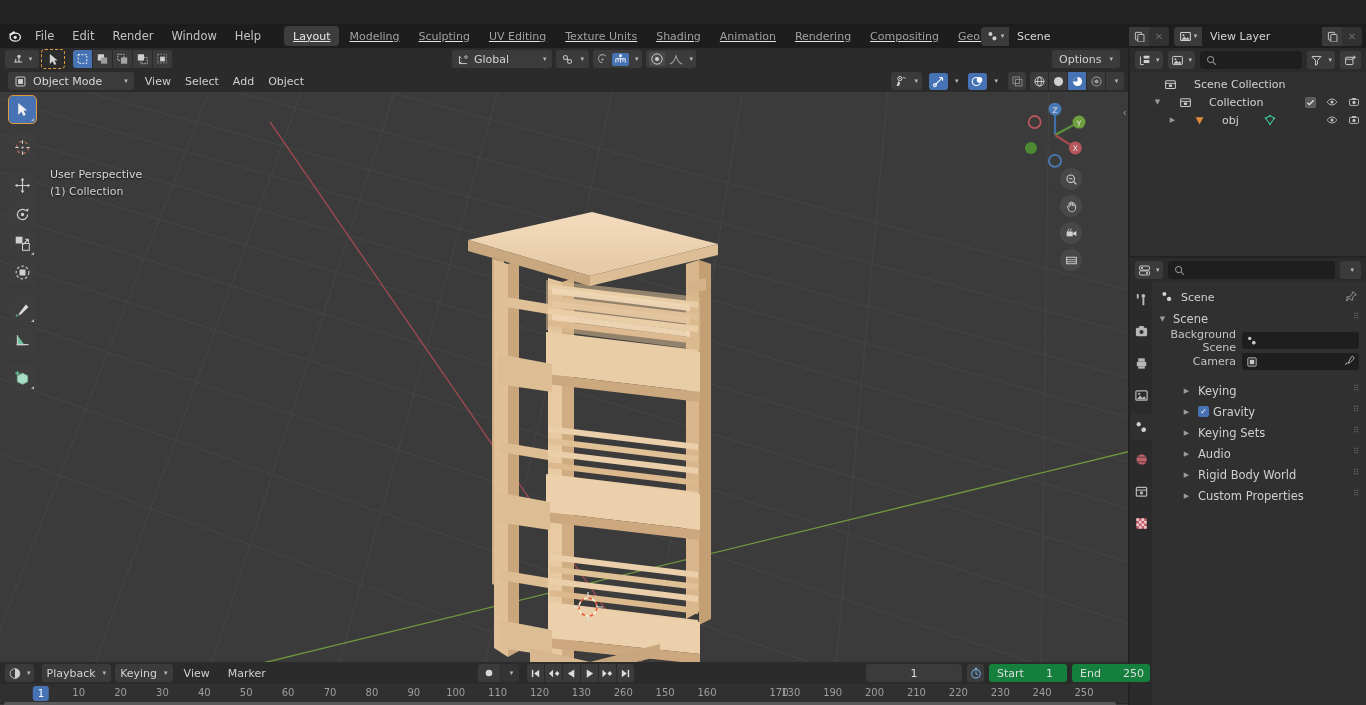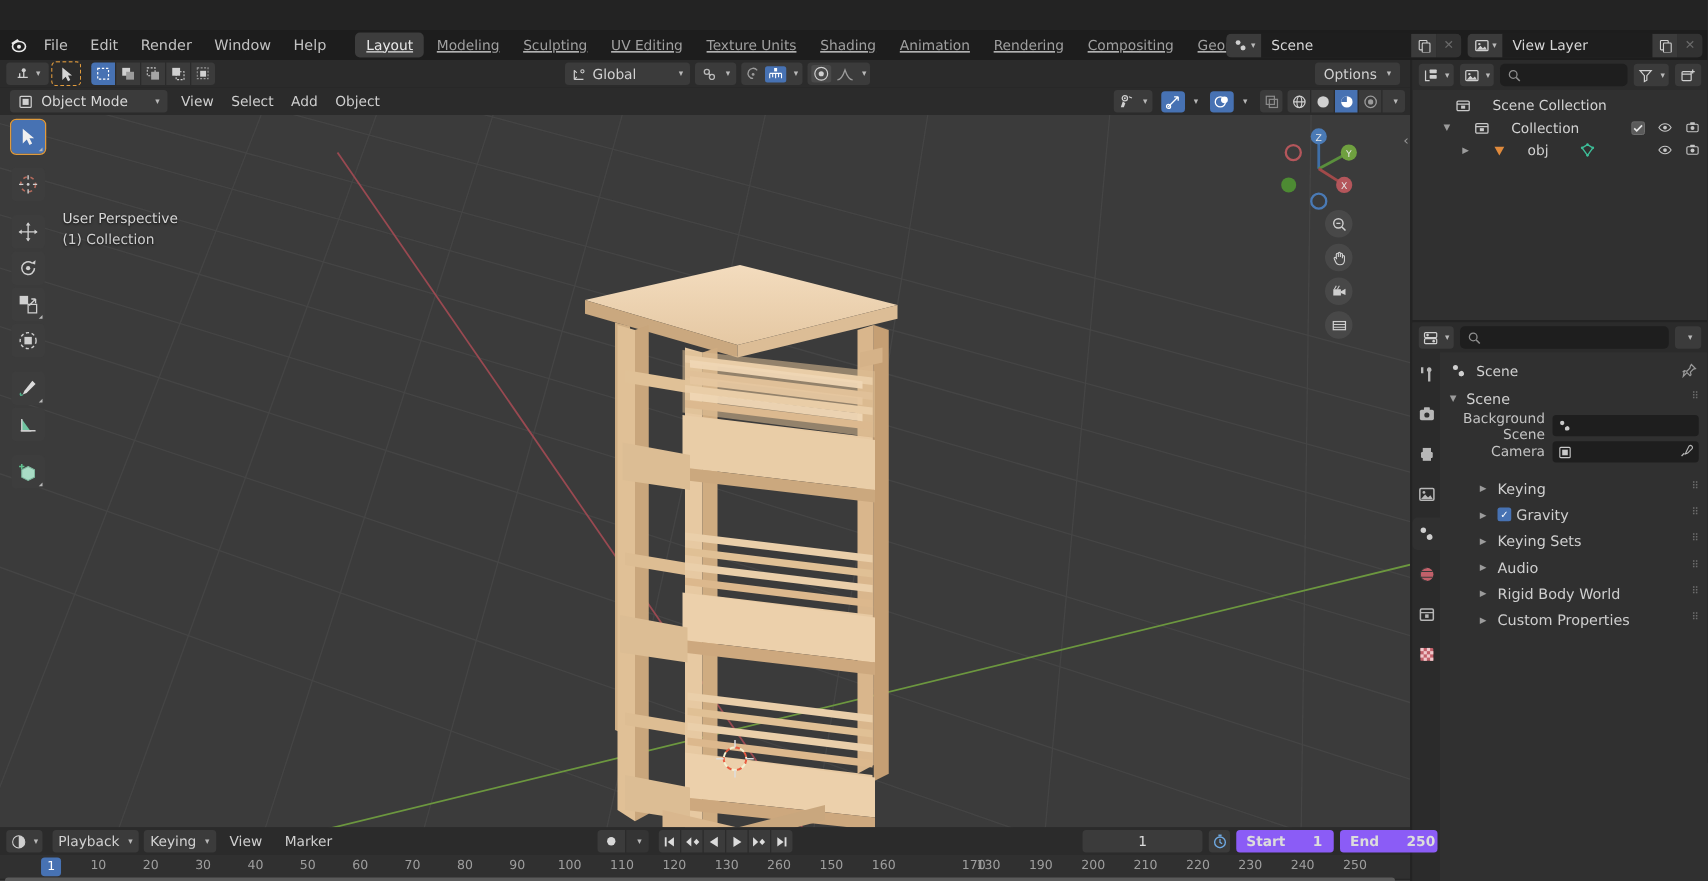--- a/index.html
+++ b/index.html
@@ -234,22 +234,22 @@
     align-items:center; justify-content:center;
   }
   .tbgrp .tb:first-child { border-radius:3px 0 0 3px; }
   .tbgrp .tb:last-child { border-radius:0 3px 3px 0; }
   .tl-right { position:absolute; left:866px; top:2px; display:flex; align-items:center; gap:5px;}
   .numfield {
     height:18px; background:#3b3b3b; border-radius:3px; display:flex;
     align-items:center; justify-content:center; color:#dcdcdc; font-size:11px;
   }
   .numfield2 {
-    height:18px; background:#8b5cf6; border-radius:3px; display:flex;
-    align-items:center; color:#dcdcdc; font-size:11px; padding:0 8px; gap:22px;font-weight:bold;
+    height:18px; background:#15803d; border-radius:3px; display:flex;
+    align-items:center; color:#dcdcdc; font-size:11px; padding:0 8px; gap:22px;
   }
   .tl-ruler {
     height:20px; background:#303030; position:relative; border-bottom:1px solid #272727;
   }
   .tick { position:absolute; top:3px; color:#9e9e9e; font-size:10px; transform:translateX(-50%); }
   .playhead {
     position:absolute; top:2px; height:15px; background:#4772b3; border-radius:3px;
     color:#fff; font-size:10px; display:flex; align-items:center; justify-content:center;
     padding:0 5px; transform:translateX(-50%);
   }

